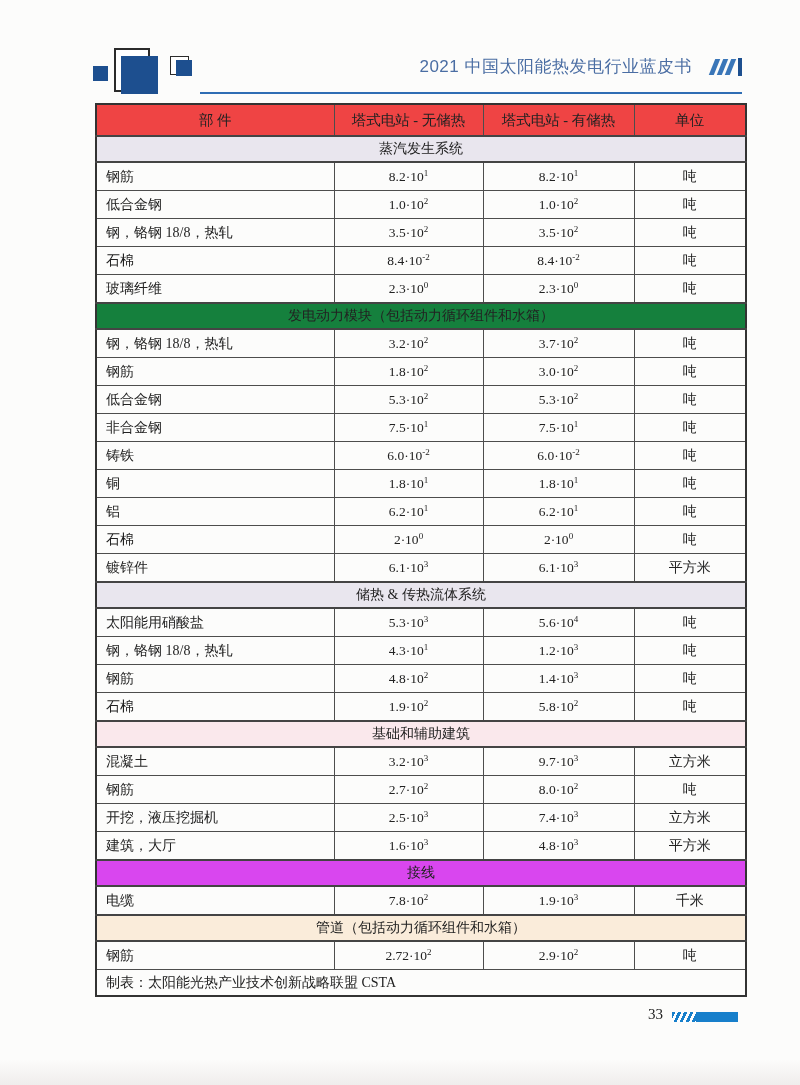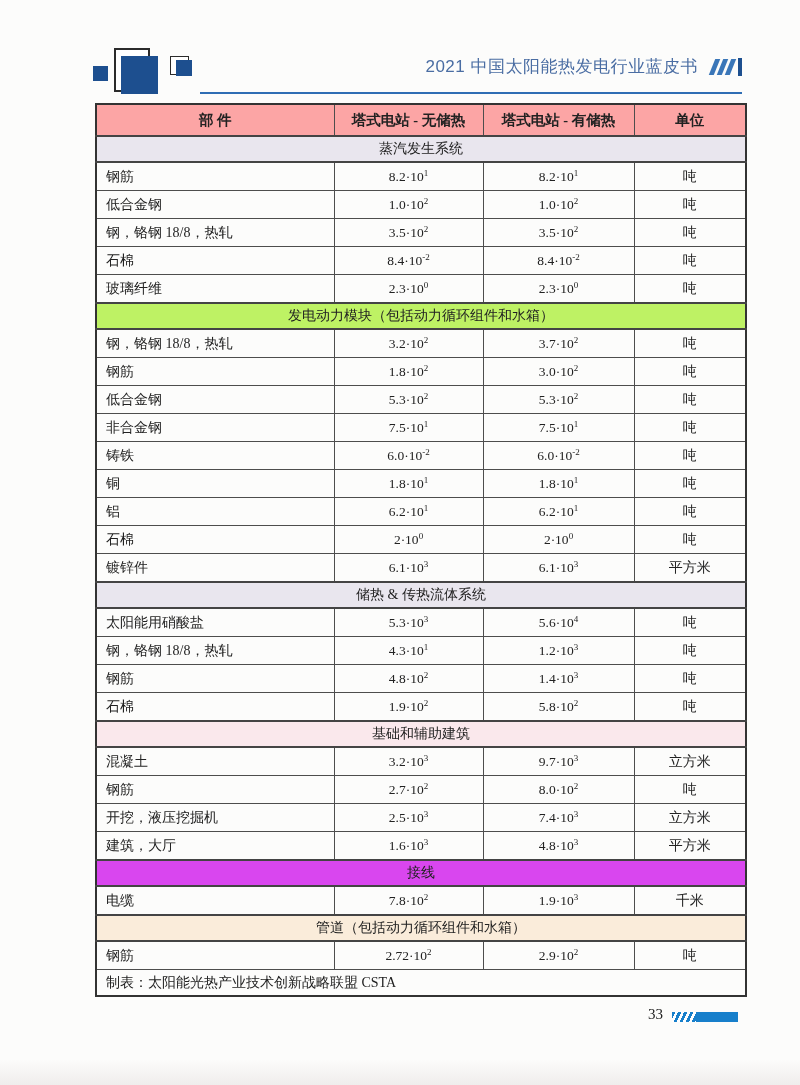--- a/index.html
+++ b/index.html
@@ -10,21 +10,21 @@
     color:#222;
   }
   
   .page-header{position:absolute;left:0;top:0;width:800px;height:105px;}
   .logo{position:absolute;left:90px;top:45px;width:110px;height:55px;}
   .lg-sq{position:absolute;}
   .lg-outline{border:2px solid #2b2b2b;background:#fff;}
   .lg-navy{background:#1d4f8f;}
   .header-line{position:absolute;left:200px;top:92px;width:542px;height:2px;background:#2e6db4;}
   .header-title-row{
-    position:absolute;right:58px;top:55px;display:flex;align-items:center;gap:14px;
+    position:absolute;right:58px;top:55px;display:flex;align-items:center;gap:20px;
   }
   .header-title{
     font-family:"Liberation Sans","DejaVu Sans",sans-serif;
     font-size:17px;color:#4a6da3;letter-spacing:0.5px;
   }
   .slash-mark{display:flex;align-items:center;gap:3px;height:18px;}
   .slash{width:5px;height:16px;background:#3a76b8;transform:skewX(-22deg);}
   .slash-bar{width:4px;height:18px;background:#1d4f8f;margin-left:2px;}
 
   
@@ -33,21 +33,21 @@
     border-collapse:collapse;table-layout:fixed;
     font-size:14px;
   }
   .cost-table td,.cost-table th{
     border:1px solid #4d4d4d;
     padding:0 6px;
     font-weight:normal;
   }
   .cost-table{border:2px solid #333;}
   .cost-table thead th{
-    background:#fca5a5;height:30px;text-align:center;font-size:14.5px;font-weight:bold;
+    background:#ef4444;height:30px;text-align:center;font-size:14.5px;
   }
   tr.section-row td{
     height:24px;text-align:center;font-size:14px;
     border-top:2px solid #444;border-bottom:2px solid #444;
   }
   tr.data-row td{height:27px;}
   td.component-cell{text-align:left;padding-left:9px;}
   td.value-cell{text-align:center;font-size:13.5px;}
   td.unit-cell{text-align:center;}
   td.value-cell sup{font-size:9px;line-height:0;}
@@ -137,21 +137,21 @@
         <td class="value-cell">8.4·10<sup>-2</sup></td>
         <td class="unit-cell">吨</td>
       </tr>
       <tr class="data-row">
         <td class="component-cell">玻璃纤维</td>
         <td class="value-cell">2.3·10<sup>0</sup></td>
         <td class="value-cell">2.3·10<sup>0</sup></td>
         <td class="unit-cell">吨</td>
       </tr>
       <tr class="section-row">
-        <td colspan="4" style="background: #bef264;">发电动力模块（包括动力循环组件和水箱）</td>
+        <td colspan="4" style="background: #15803d;">发电动力模块（包括动力循环组件和水箱）</td>
       </tr>
       <tr class="data-row">
         <td class="component-cell">钢，铬钢 18/8，热轧</td>
         <td class="value-cell">3.2·10<sup>2</sup></td>
         <td class="value-cell">3.7·10<sup>2</sup></td>
         <td class="unit-cell">吨</td>
       </tr>
       <tr class="data-row">
         <td class="component-cell">钢筋</td>
         <td class="value-cell">1.8·10<sup>2</sup></td>

